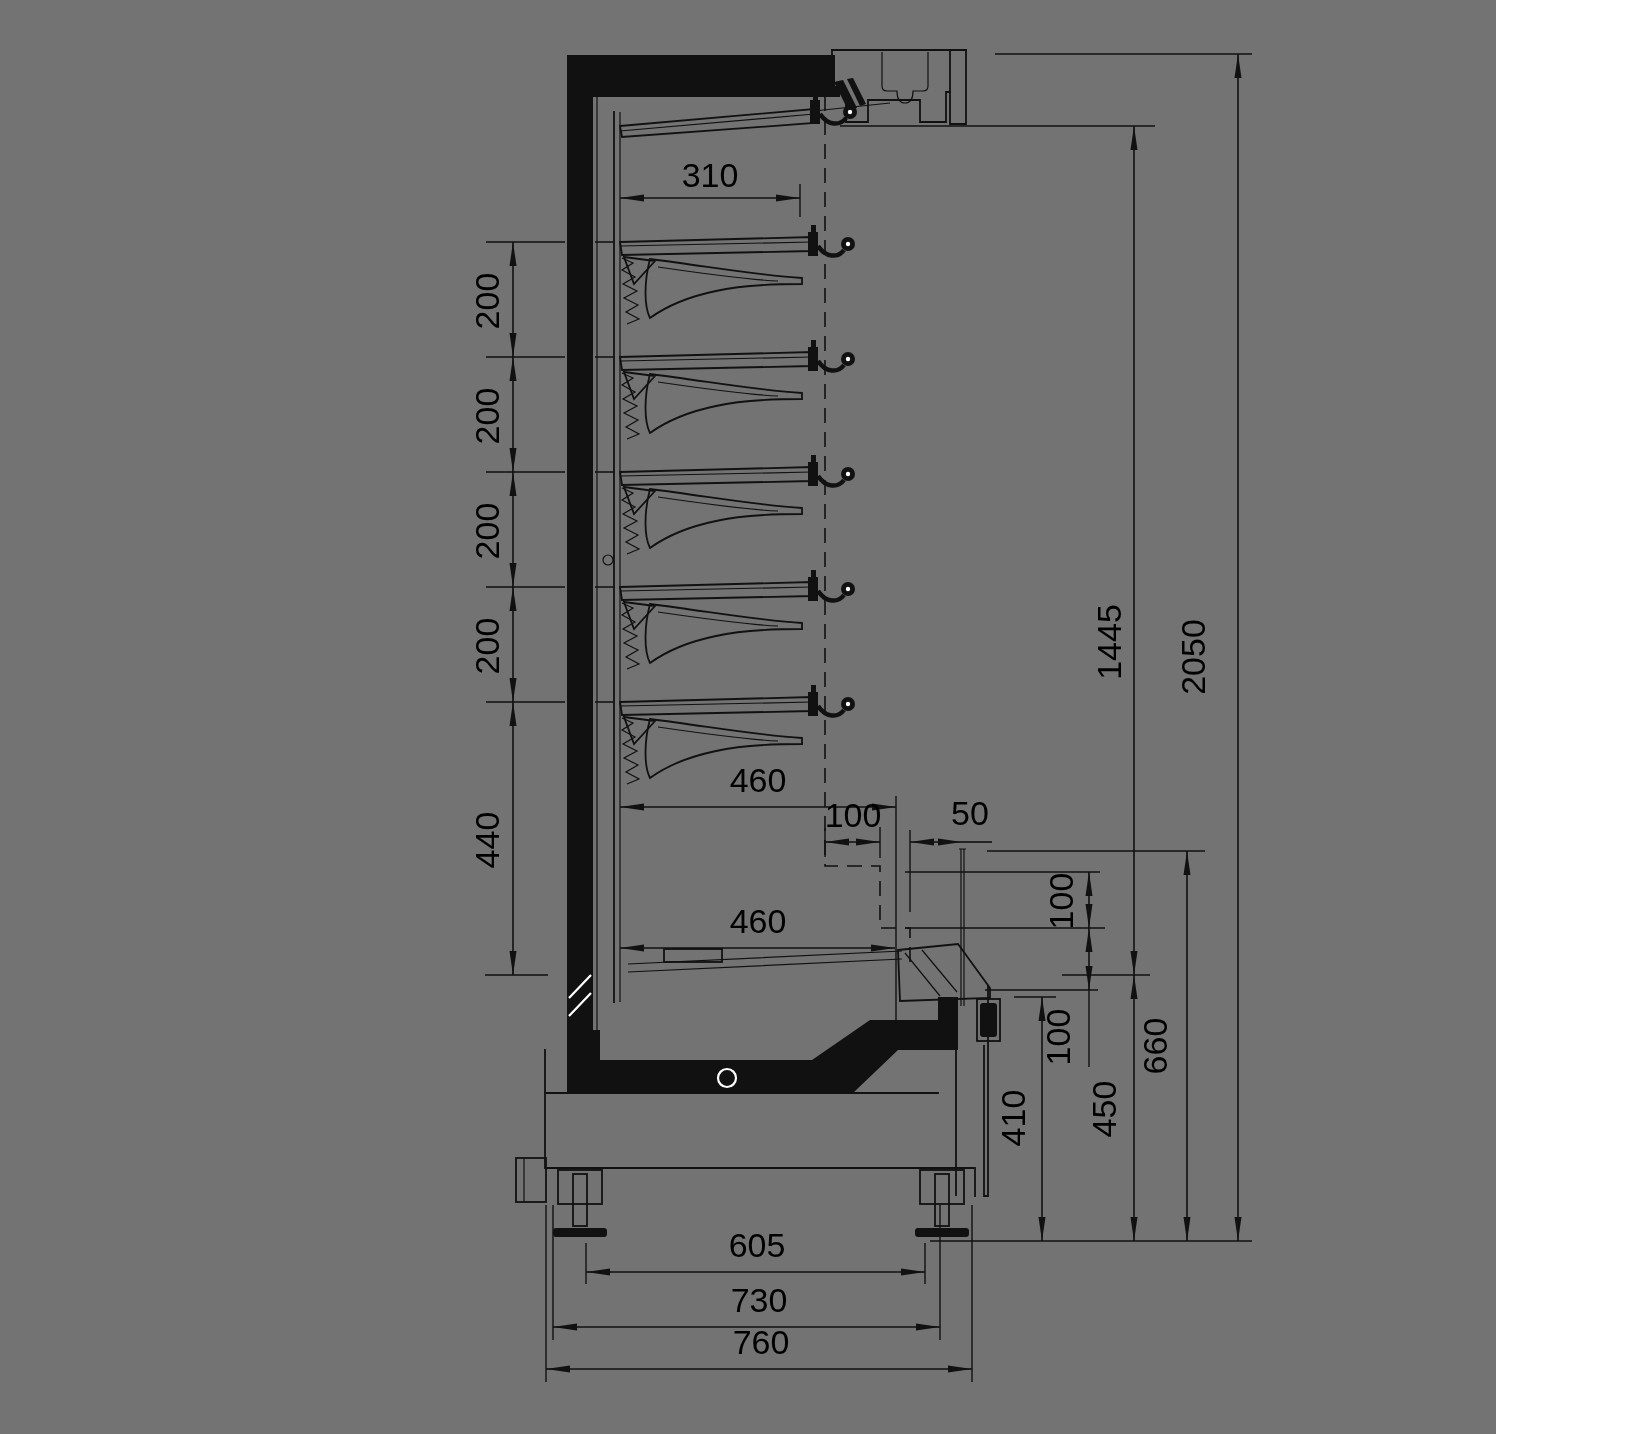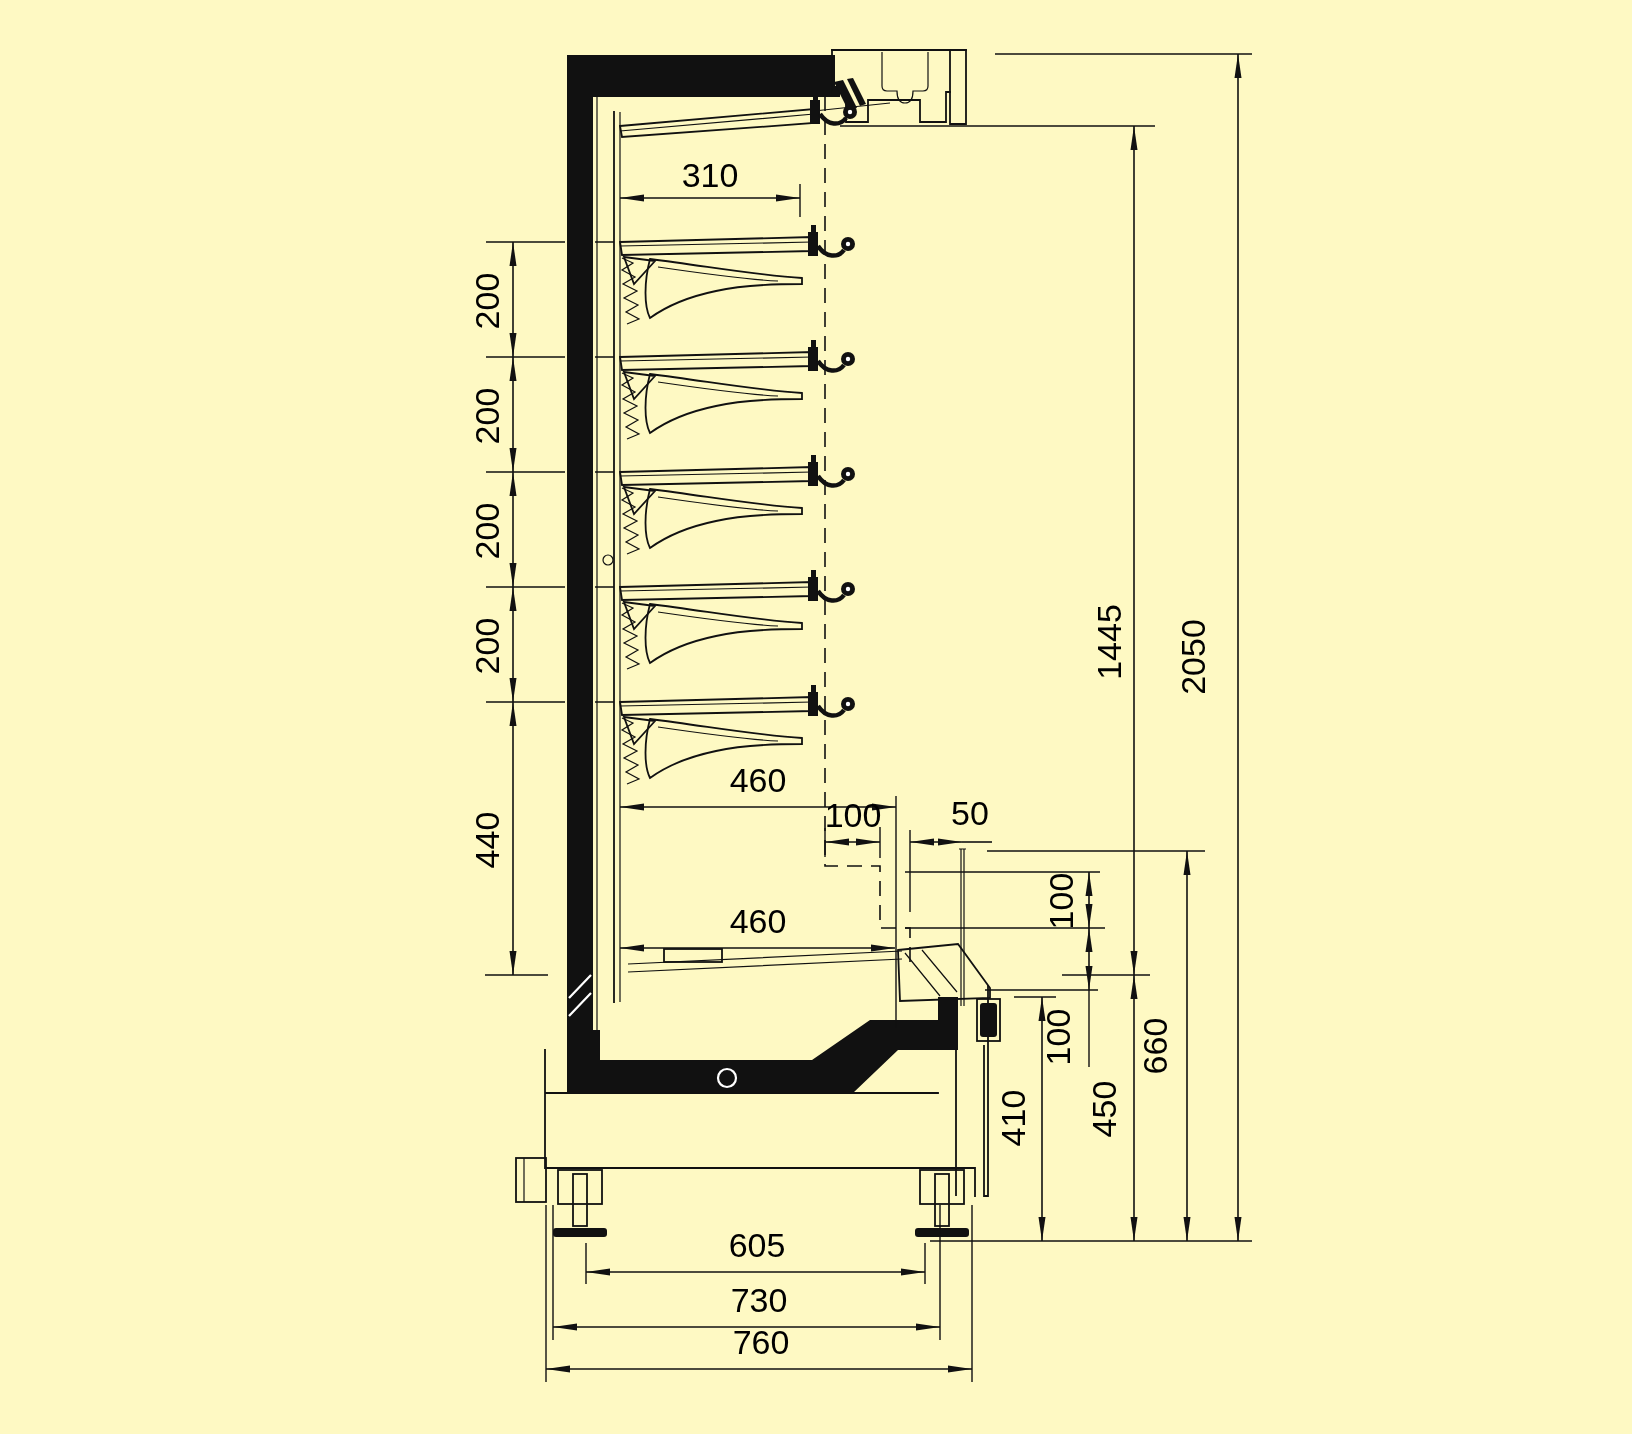--- a/index.html
+++ b/index.html
@@ -1,16 +1,16 @@
 <!DOCTYPE html>
 <html><head>
 <meta charset="utf-8">
 <style>
   html,body{margin:0;padding:0;background:#fff;}
-  #stage{position:relative;width:1632px;height:1434px;background:#fef9c3;overflow:hidden;}
+  #stage{position:relative;width:1496px;height:1434px;background:#737373;overflow:hidden;}
   svg{position:absolute;left:0;top:0;}
   .ln{stroke:#111;fill:none;stroke-width:1.8;stroke-linecap:square;}
   .thin{stroke:#111;fill:none;stroke-width:1.2;}
   .blk{fill:#111;stroke:none;}
   .wht{stroke:#fff;fill:none;stroke-width:2.2;}
   .dim{stroke:#111;fill:none;stroke-width:1.6;}
   .ref{stroke:#111;fill:none;stroke-width:1.4;}
   .dsh{stroke:#111;fill:none;stroke-width:1.6;stroke-dasharray:15 9;}
   text.dt{font-family:"Liberation Sans", sans-serif;font-size:34px;fill:#000;text-anchor:middle;}
 </style>

